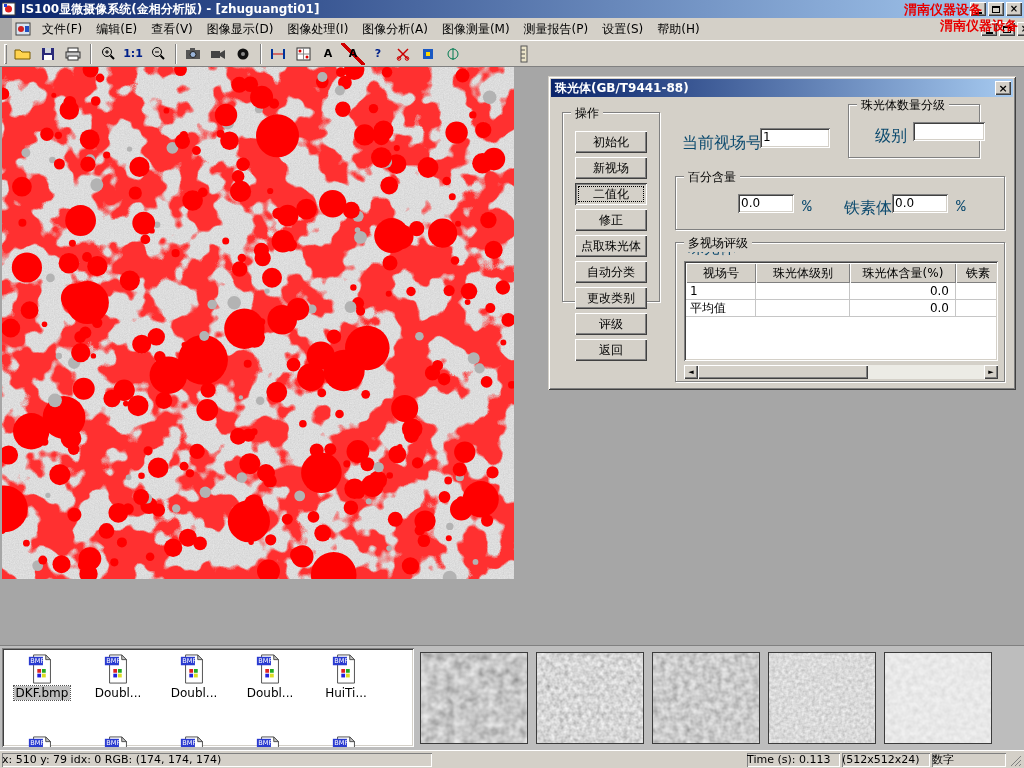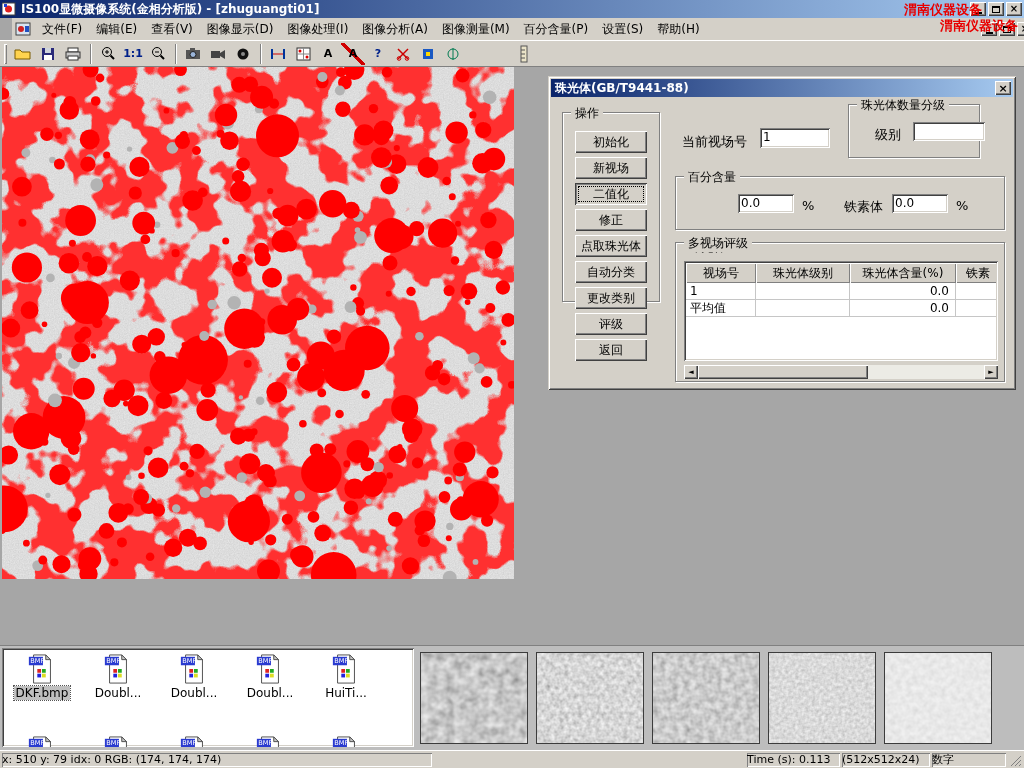--- a/index.html
+++ b/index.html
@@ -61,21 +61,21 @@
   .dlg-title { position:absolute; left:3px; top:3px; right:3px; height:18px;
     background:linear-gradient(90deg,#0a246a,#a6caf0); color:#fff; font-weight:bold;
     display:flex; align-items:center; padding-left:4px; font-size:12px; }
   .dlg-close { position:absolute; right:5px; top:5px; width:16px; height:14px;
     display:flex; align-items:center; justify-content:center; font-size:11px; font-weight:bold; color:#000; }
   .group { position:absolute; border:1px solid #808080; box-shadow: 1px 1px 0 #ffffff, inset 1px 1px 0 #ffffff; }
   .glabel { position:absolute; top:-8px; left:8px; background:#d4d0c8; padding:0 4px; font-size:12px; white-space:nowrap; }
   .opbtn { position:absolute; left:12px; width:72px; height:22px; border:0; font-family:inherit; font-size:12px;
     color:#000; text-align:center; white-space:nowrap; }
   .opbtn.pressed { outline:1px dotted #000; outline-offset:-4px; }
-  .dlabel { position:absolute; font-size:13px; white-space:nowrap; color:#000000; }
+  .dlabel { position:absolute; font-size:16px; white-space:nowrap; color:#0c4a6e;font-family:Liberation Mono, monospace; }
   .field { position:absolute; font-size:12px; padding:2px 3px; white-space:nowrap; overflow:hidden; color:#000; }
 
   
   .grid { position:absolute; left:8px; top:18px; width:314px; height:100px; overflow:hidden; }
   .grid-inner { position:absolute; left:2px; top:2px; right:2px; bottom:2px; background:#fff; overflow:hidden; }
   .grow { display:flex; }
   .gh { height:20px; line-height:20px; background:#d4d0c8; text-align:center; font-size:12px;
     box-shadow: inset 1px 1px 0 #fff, inset -1px -1px 0 #808080; overflow:hidden; white-space:nowrap; flex:none; }
   .gc { height:17px; line-height:17px; font-size:12px; border-right:1px solid #c6c6c6; border-bottom:1px solid #c6c6c6;
     overflow:hidden; white-space:nowrap; flex:none; background:#fff; }
@@ -231,21 +231,21 @@
         <rect x="10" y="5" width="4" height="6" fill="#2050c0"></rect>
       </svg>
   </span>
   <span class="menu-item">文件(F)</span>
   <span class="menu-item">编辑(E)</span>
   <span class="menu-item">查看(V)</span>
   <span class="menu-item">图像显示(D)</span>
   <span class="menu-item">图像处理(I)</span>
   <span class="menu-item">图像分析(A)</span>
   <span class="menu-item">图像测量(M)</span>
-  <span class="menu-item">百分含量(P)</span>
+  <span class="menu-item">测量报告(P)</span>
   <span class="menu-item">设置(S)</span>
   <span class="menu-item">帮助(H)</span>
   <span class="mdibtns">
     <span class="wbtn raised">
         <span class="sh-min"></span>
       </span>
     <span class="wbtn raised">
         <span class="sh-max"></span>
       </span>
     <span class="wbtn raised">×</span>

